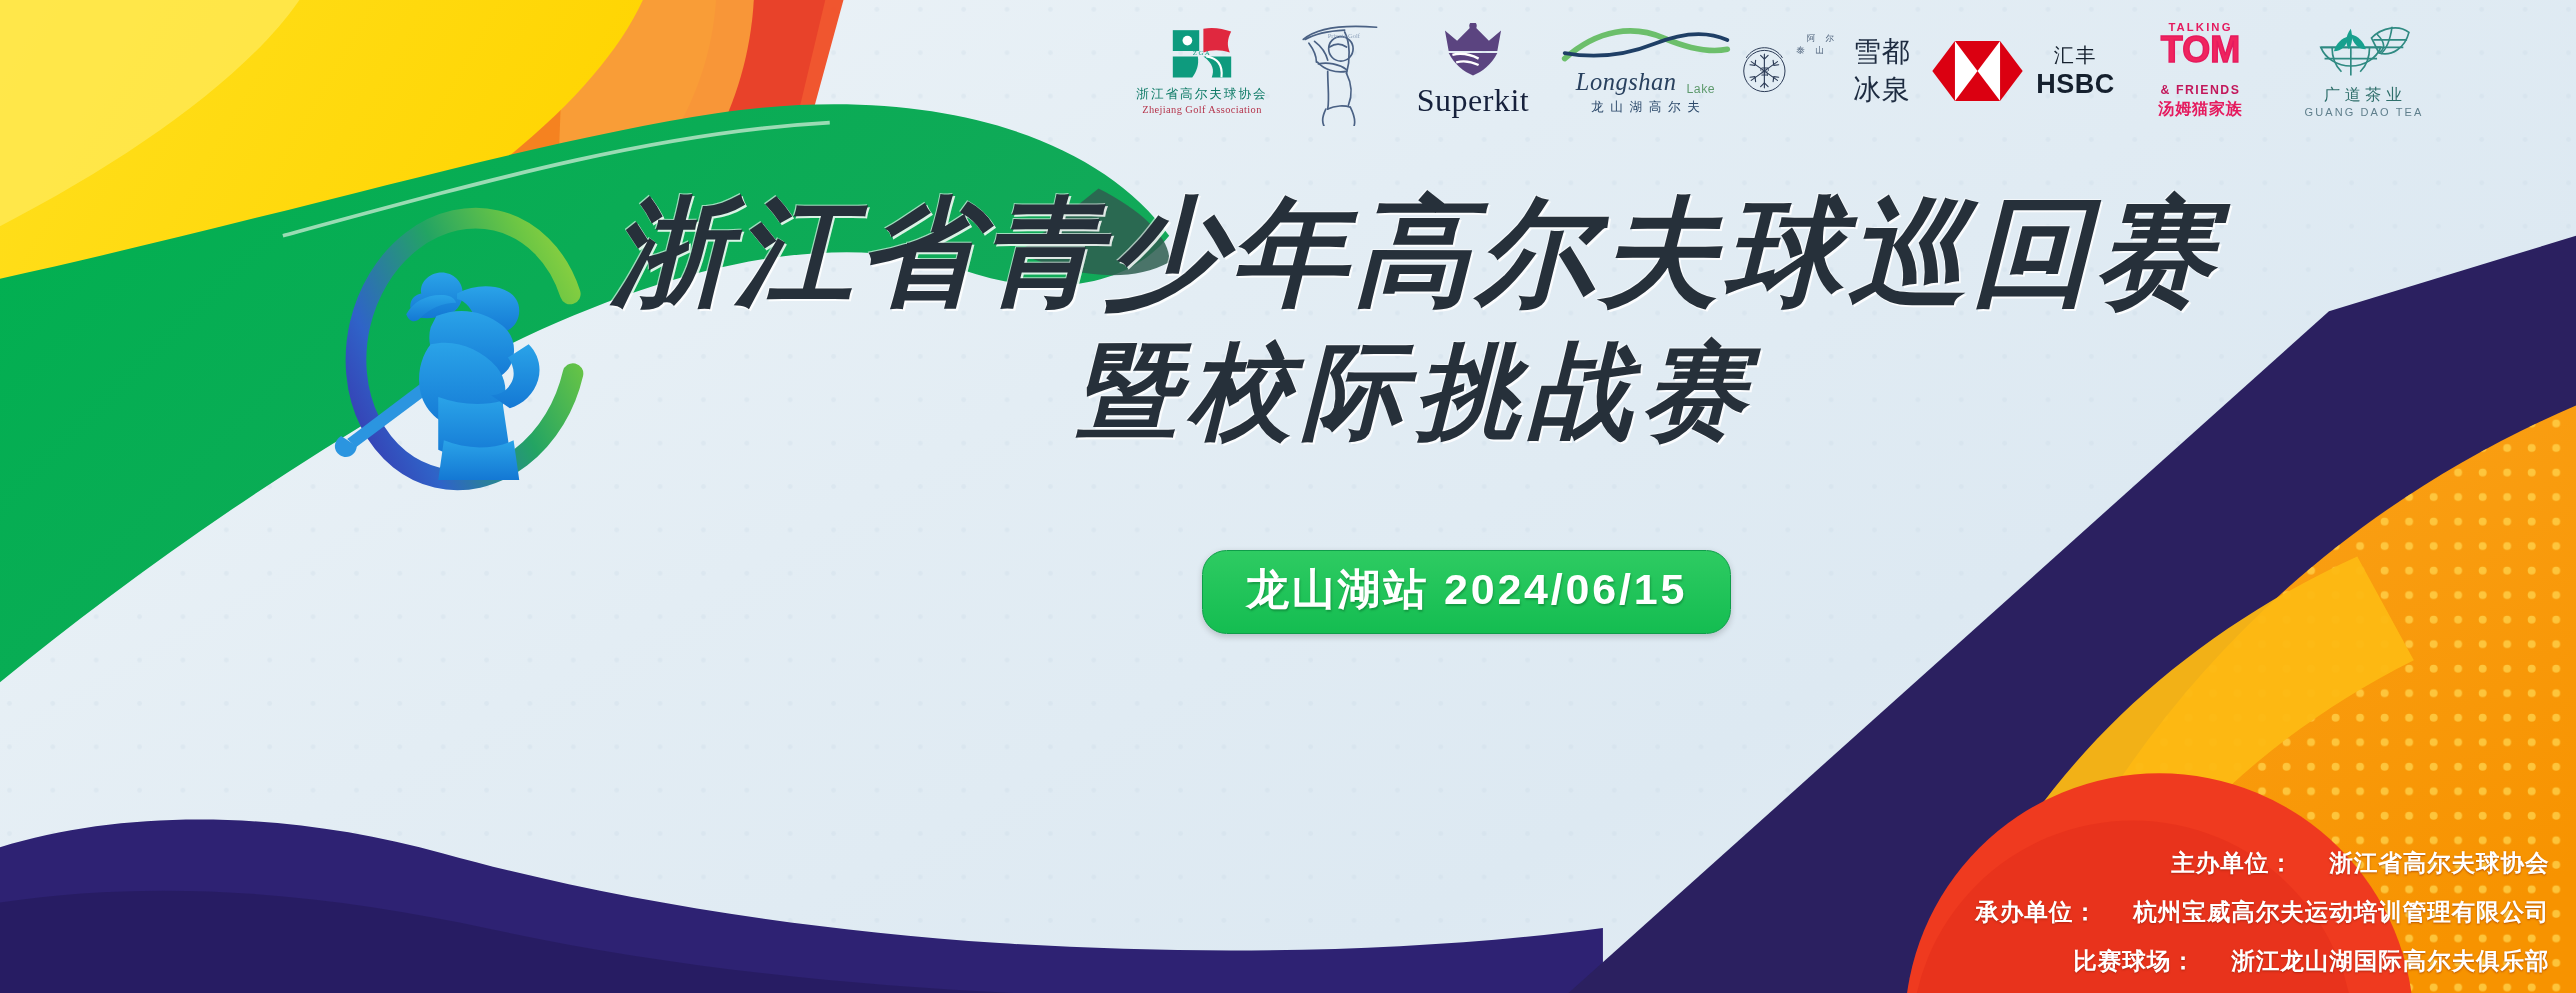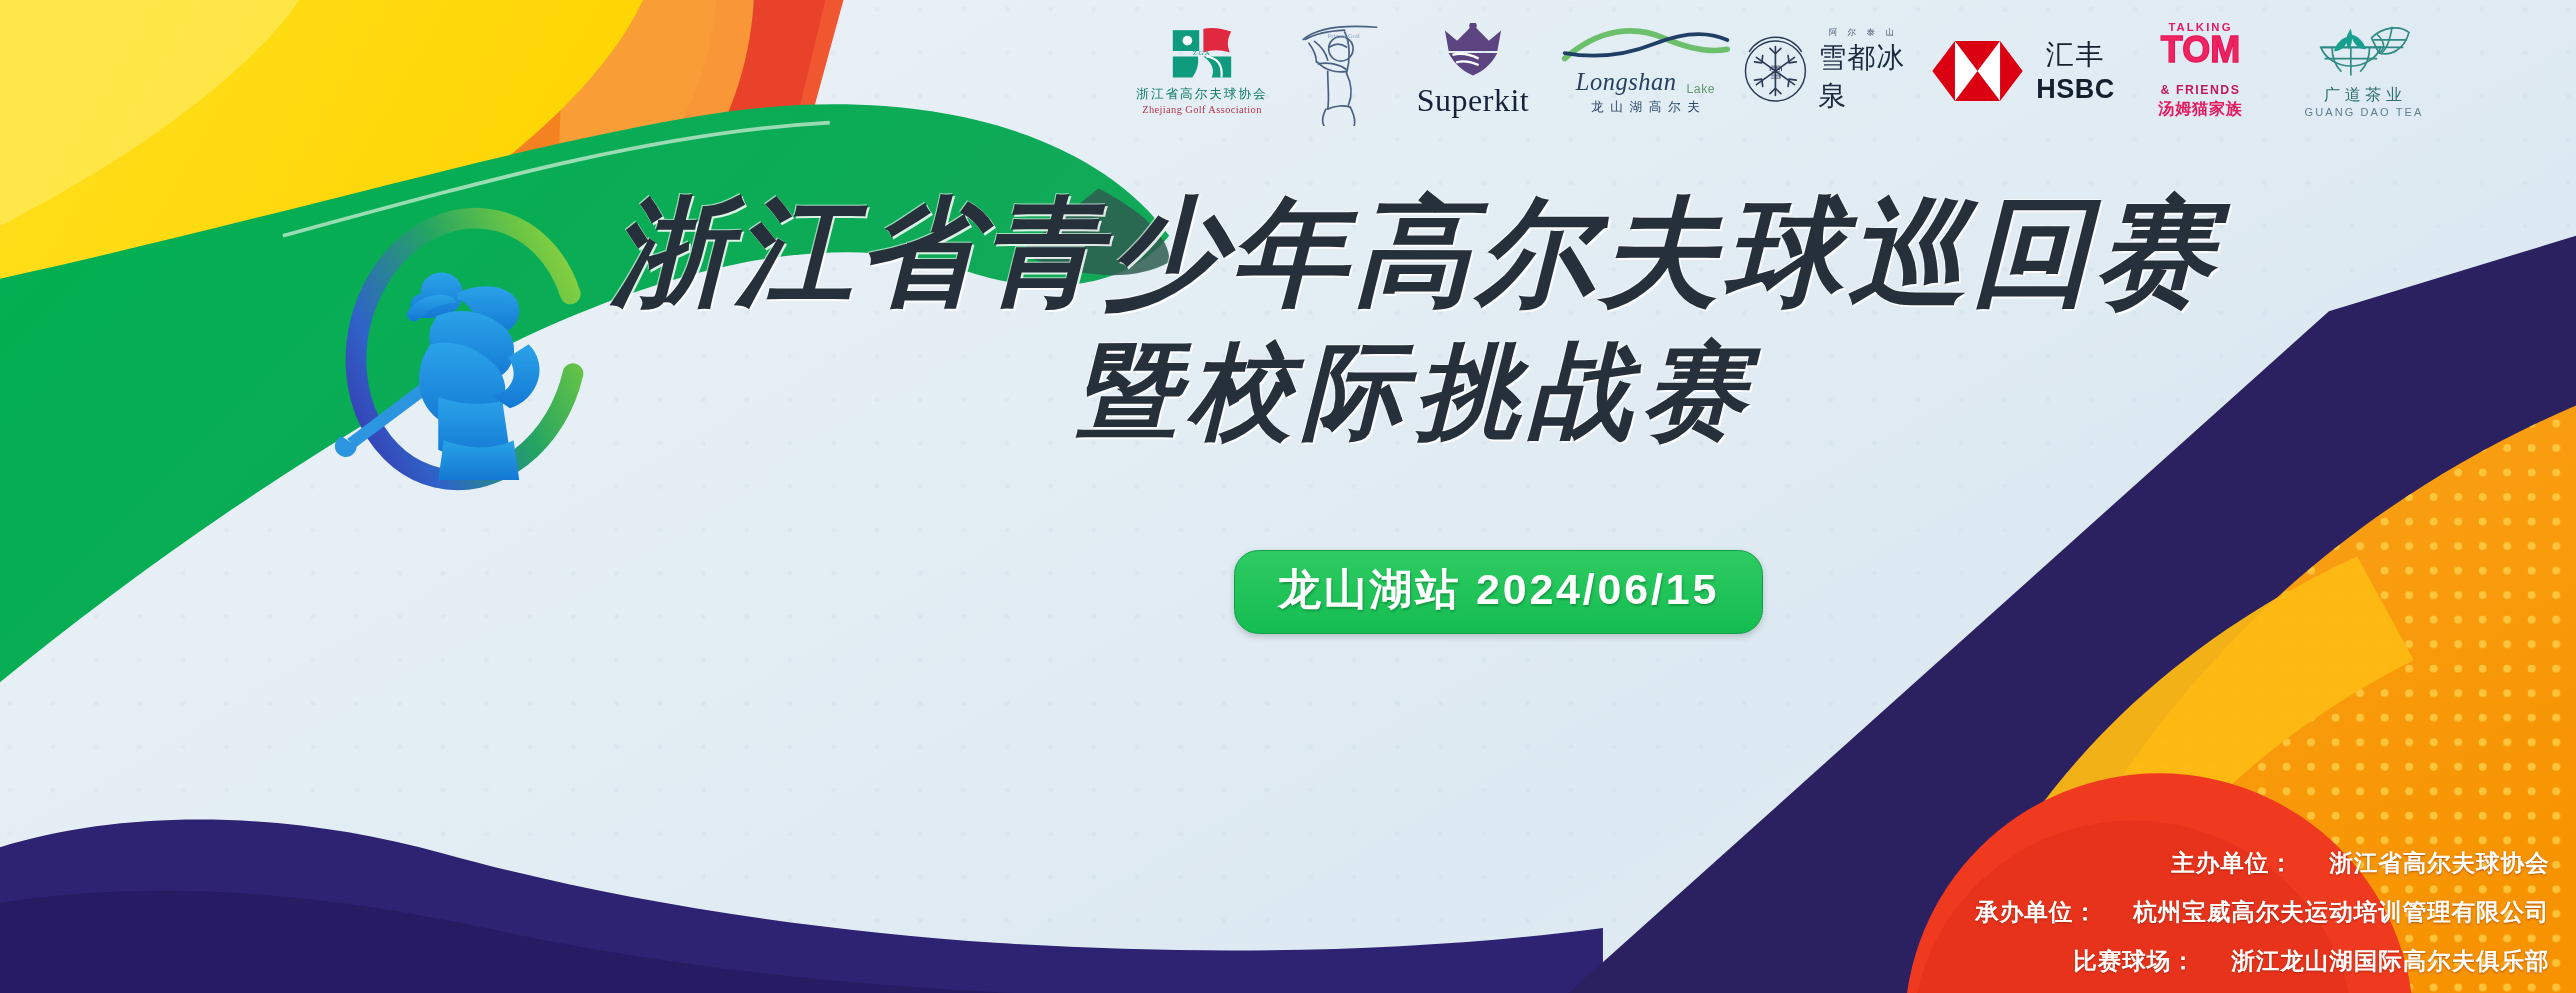--- a/index.html
+++ b/index.html
@@ -58,21 +58,21 @@
   .longshan-cn { font-size:12.7px; color:#2d4a6b; letter-spacing:6.6px; margin-top:2.8px; text-indent:6.6px;}
 
   
   #logo-xuedu { width:189px; display:flex; flex-direction:row; align-items:center; gap:7.5px;}
   .xuedu-top { font-size:8.5px; color:#4a5e78; letter-spacing:10.4px; text-indent:10.4px;}
   .xuedu-main { font-size:28px; color:#1d2b40; letter-spacing:0.9px; font-family:"Liberation Serif", serif;}
 
   
   #logo-hsbc { width:189px; flex-direction:row; gap:13.2px; }
   .hsbc-text { display:flex; flex-direction:column; align-items:center;}
-  .hsbc-cn { font-size:28px; color:#15202e; letter-spacing:1.9px;}
+  .hsbc-cn { font-size:20px; color:#15202e; letter-spacing:1.9px;}
   .hsbc-en { font-size:27px; font-weight:bold; color:#15202e; letter-spacing:0.5px;}
 
   
   #logo-tom { width:165px; }
   .tom-talking { font-size:11.3px; font-weight:bold; color:#e51a5e; letter-spacing:2.1px;}
   .tom-big { font-size:36px; font-weight:bold; color:#f0245f; letter-spacing:0px; line-height:.95;
              -webkit-text-stroke:1.4px #e51a5e;}
   .tom-friends { font-size:12.3px; font-weight:bold; color:#c2185b; letter-spacing:1.5px;margin-top:16px;}
   .tom-cn { font-size:16px; font-weight:bold; color:#e51a5e; letter-spacing:0.9px; margin-top:1.9px;}
 
@@ -91,21 +91,21 @@
     font-weight:bold;
     color:#26303a;
     white-space:nowrap;
     text-shadow: 1.9px 1.9px 0 rgba(255,255,255,.85), -0.9px -0.9px 0 rgba(255,255,255,.6);
   }
   #title-main { font-size:118px; letter-spacing:5.7px; font-style:italic; line-height:1.18; }
   #title-sub  { font-size:104px; letter-spacing:9.4px; font-style:italic; line-height:1.25; margin-top:3.8px;}
 
   
   #date-badge {
-    position:absolute; left:1234px; top:550px;
+    position:absolute; left:1202px; top:550px;
     padding:10.4px 43px 14px;
     background:linear-gradient(180deg,#2ecb62 0%,#14bd51 100%);
     border:1.9px solid #0f9d49;
     border-radius:24.5px;
     box-shadow:0 2.8px 6.6px rgba(0,0,0,.18);
     z-index:26;
   }
   #date-badge-text {
     font-family:"Liberation Sans", sans-serif;
     font-weight:bold; font-size:43px; color:#ffffff;
@@ -264,21 +264,21 @@
         <circle cx="39" cy="39" r="33" fill="none" stroke="#2b3a55" stroke-width="1.6"></circle>
         <path d="M10,18 A34,34 0 0 1 68,18" fill="none" stroke="#2b3a55" stroke-width="1.6"></path>
         <g stroke="#2b3a55" stroke-width="1.8" fill="none" stroke-linecap="round">
           <path d="M39,12 V66 M18,24 L60,54 M60,24 L18,54"></path>
           <path d="M39,20 l-6,-6 M39,20 l6,-6 M39,58 l-6,6 M39,58 l6,6"></path>
           <path d="M24,30 l-8,-1 M24,30 l1,-8 M54,48 l8,1 M54,48 l-1,8"></path>
           <path d="M54,30 l8,-1 M54,30 l-1,-8 M24,48 l-8,1 M24,48 l1,8"></path>
         </g>
         <text x="39" y="46" font-size="16" fill="#2b3a55" text-anchor="middle" font-family="Liberation Serif, serif">雪</text>
       </svg>
-      <div style="display:flex;flex-direction:column;align-items:flex-start;">
+      <div style="display:flex;flex-direction:row;align-items:flex-start;">
         <div class="xuedu-top">阿尔泰山</div>
         <div class="xuedu-main">雪都冰泉</div>
       </div>
     </div>
 
     <div class="logo" id="logo-hsbc">
       <svg width="91" height="64" viewBox="0 0 96 68">
         <rect x="24" y="2" width="48" height="64" fill="#ffffff"></rect>
         <path d="M24,2 L0,34 L24,66 Z" fill="#db0011"></path>
         <path d="M72,2 L96,34 L72,66 Z" fill="#db0011"></path>

